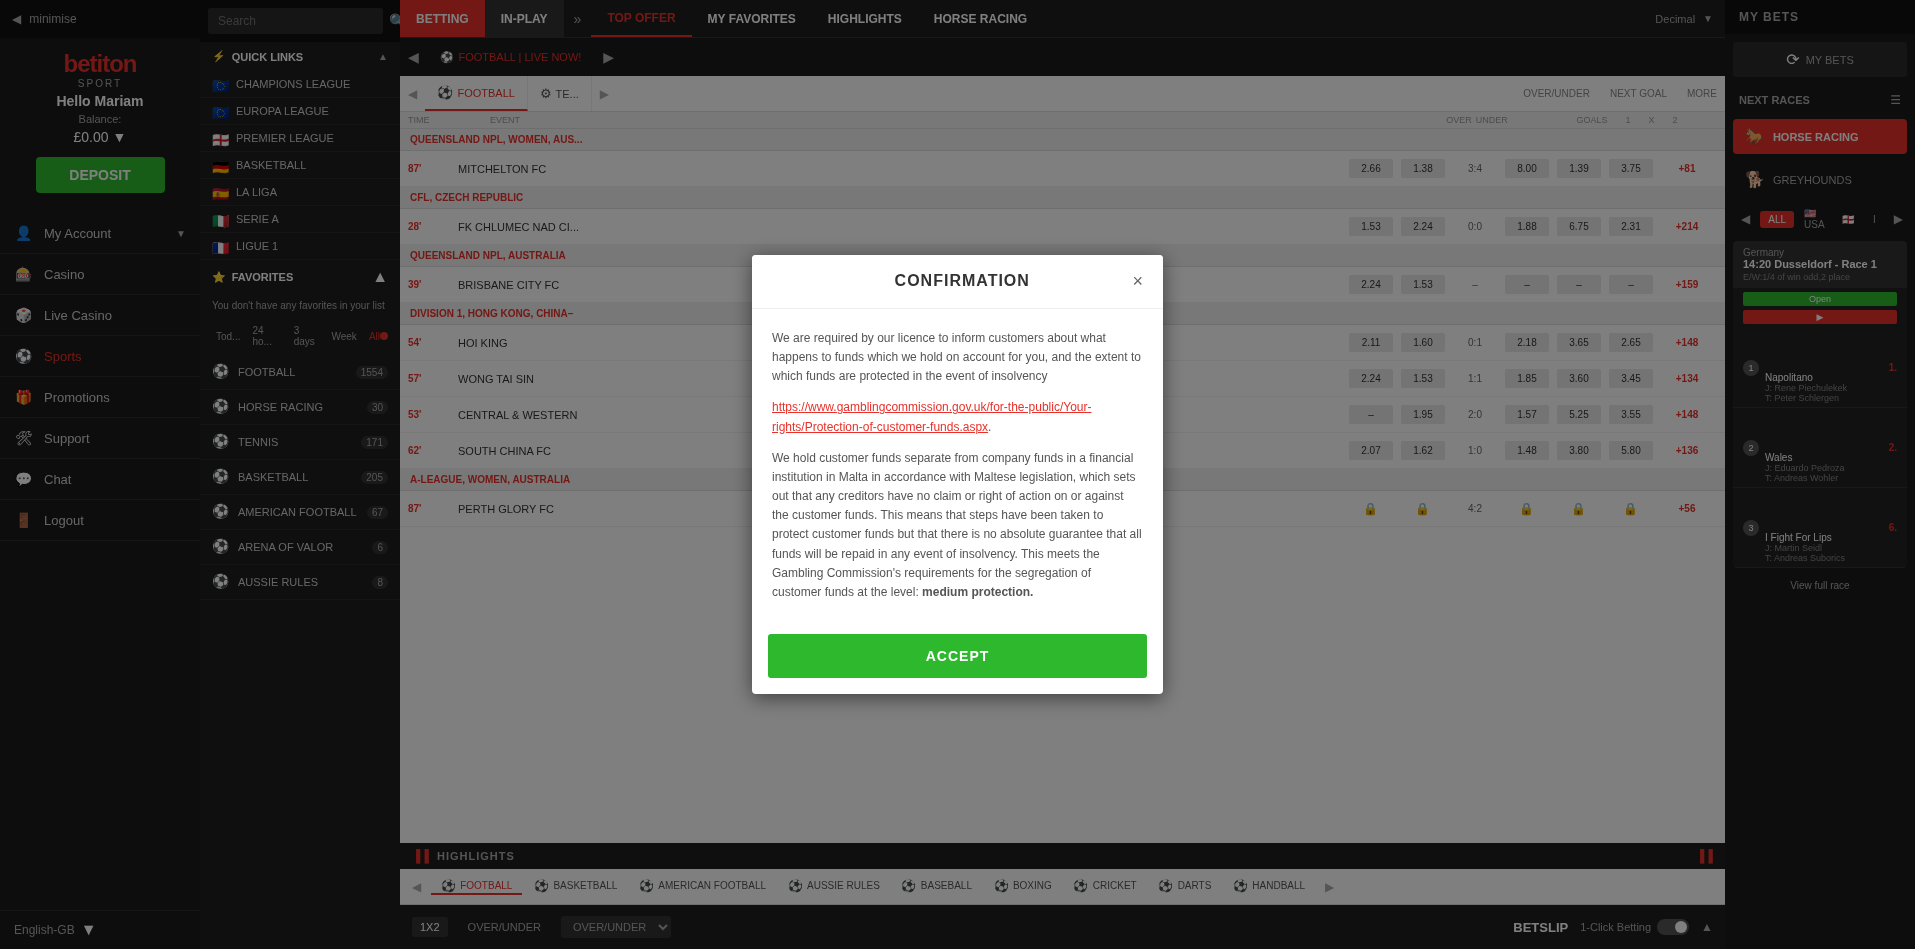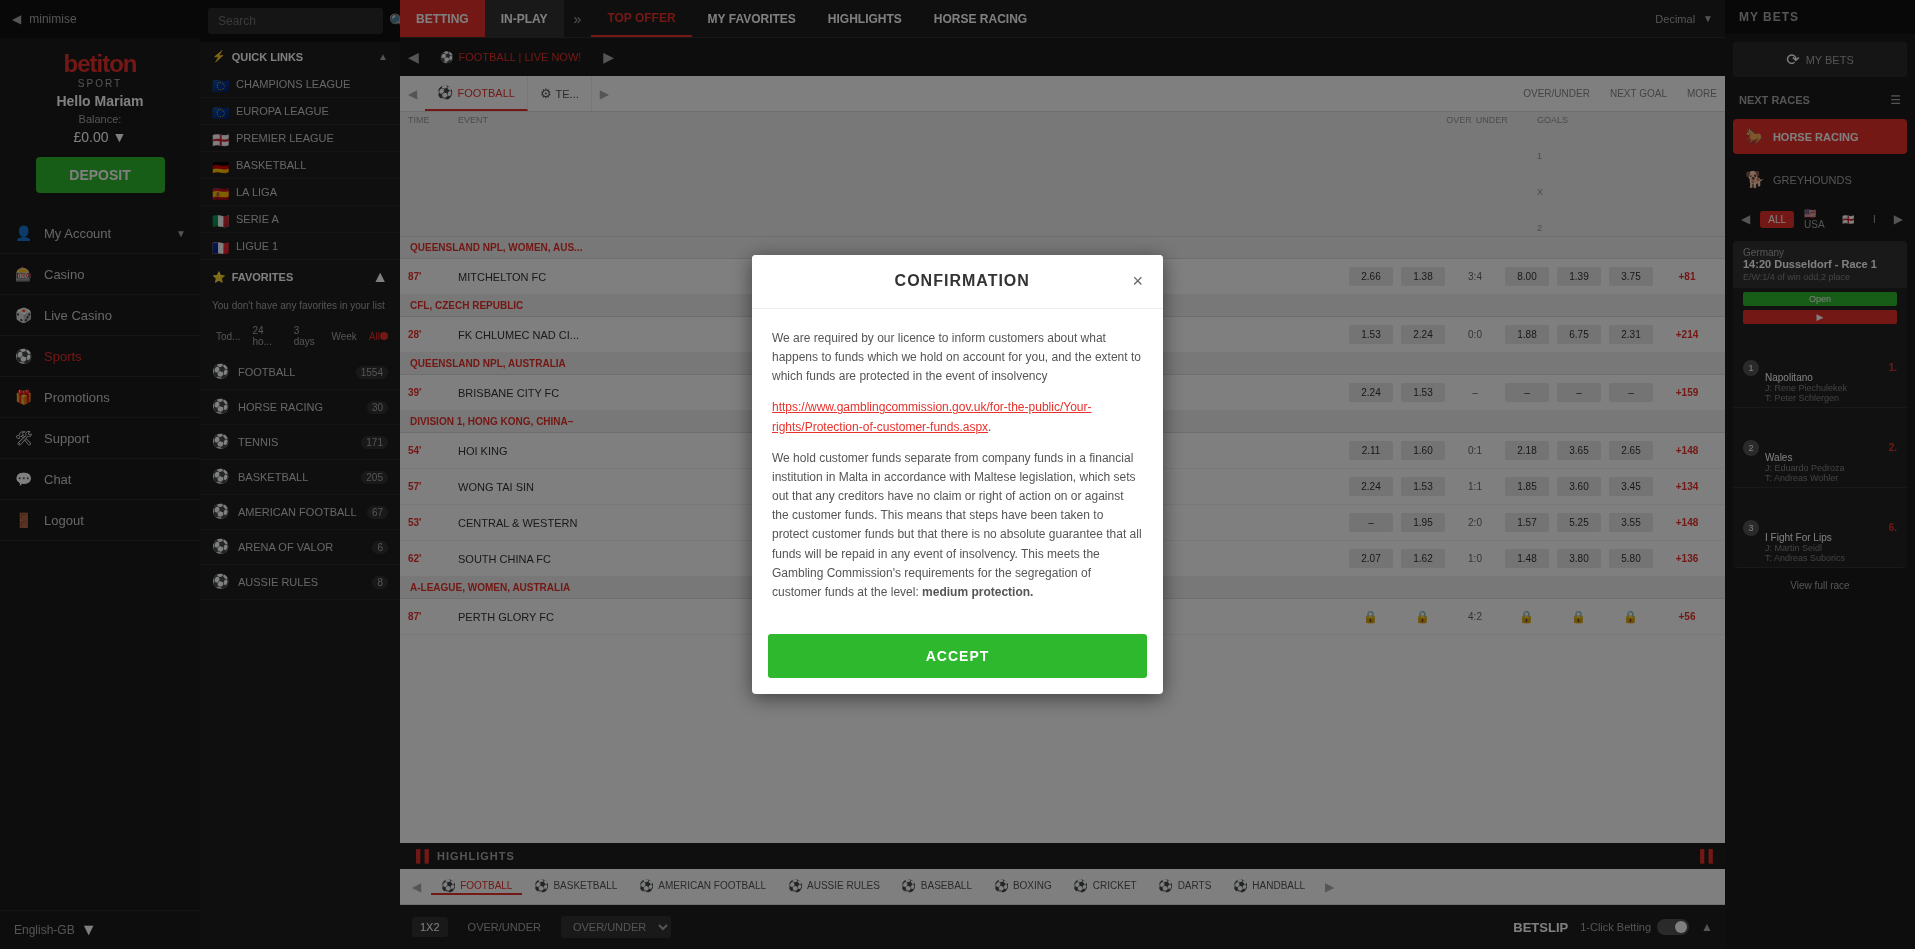--- a/index.html
+++ b/index.html
@@ -370,26 +370,26 @@
 
       <div style="flex:1; display:flex; align-items:center; padding: 0 8px; font-size:10px; color:#888; gap:20px; margin-left: auto; justify-content:flex-end;">
         <span>OVER/UNDER</span>
         <span>NEXT GOAL</span>
         <span>MORE</span>
       </div>
     </div>
 
     <div style="display:flex; background:#f0f0f0; padding:3px 8px; font-size:9px; color:#999; border-bottom:1px solid #ddd;">
       <div style="width:50px;">TIME</div>
-      <div style="flex:1;">EVENT</div>
+      <div style="flex:1;margin-left:32px;">EVENT</div>
       <div style="display:flex; gap:4px; width:120px; justify-content:center;">
         <span>OVER</span>
         <span>UNDER</span>
       </div>
-      <div style="display:flex; gap:26px; width:180px; justify-content:center;flex-direction:column;">
+      <div style="display:flex; gap:18px; width:180px; justify-content:center;">
         <span>GOALS</span>
         <span>1</span>
         <span>X</span>
         <span>2</span>
       </div>
     </div>
 
     <div class="matches-container" id="matches-container">
         <div class="league-header">QUEENSLAND NPL, WOMEN, AUS...</div>
         <div class="match-row">

